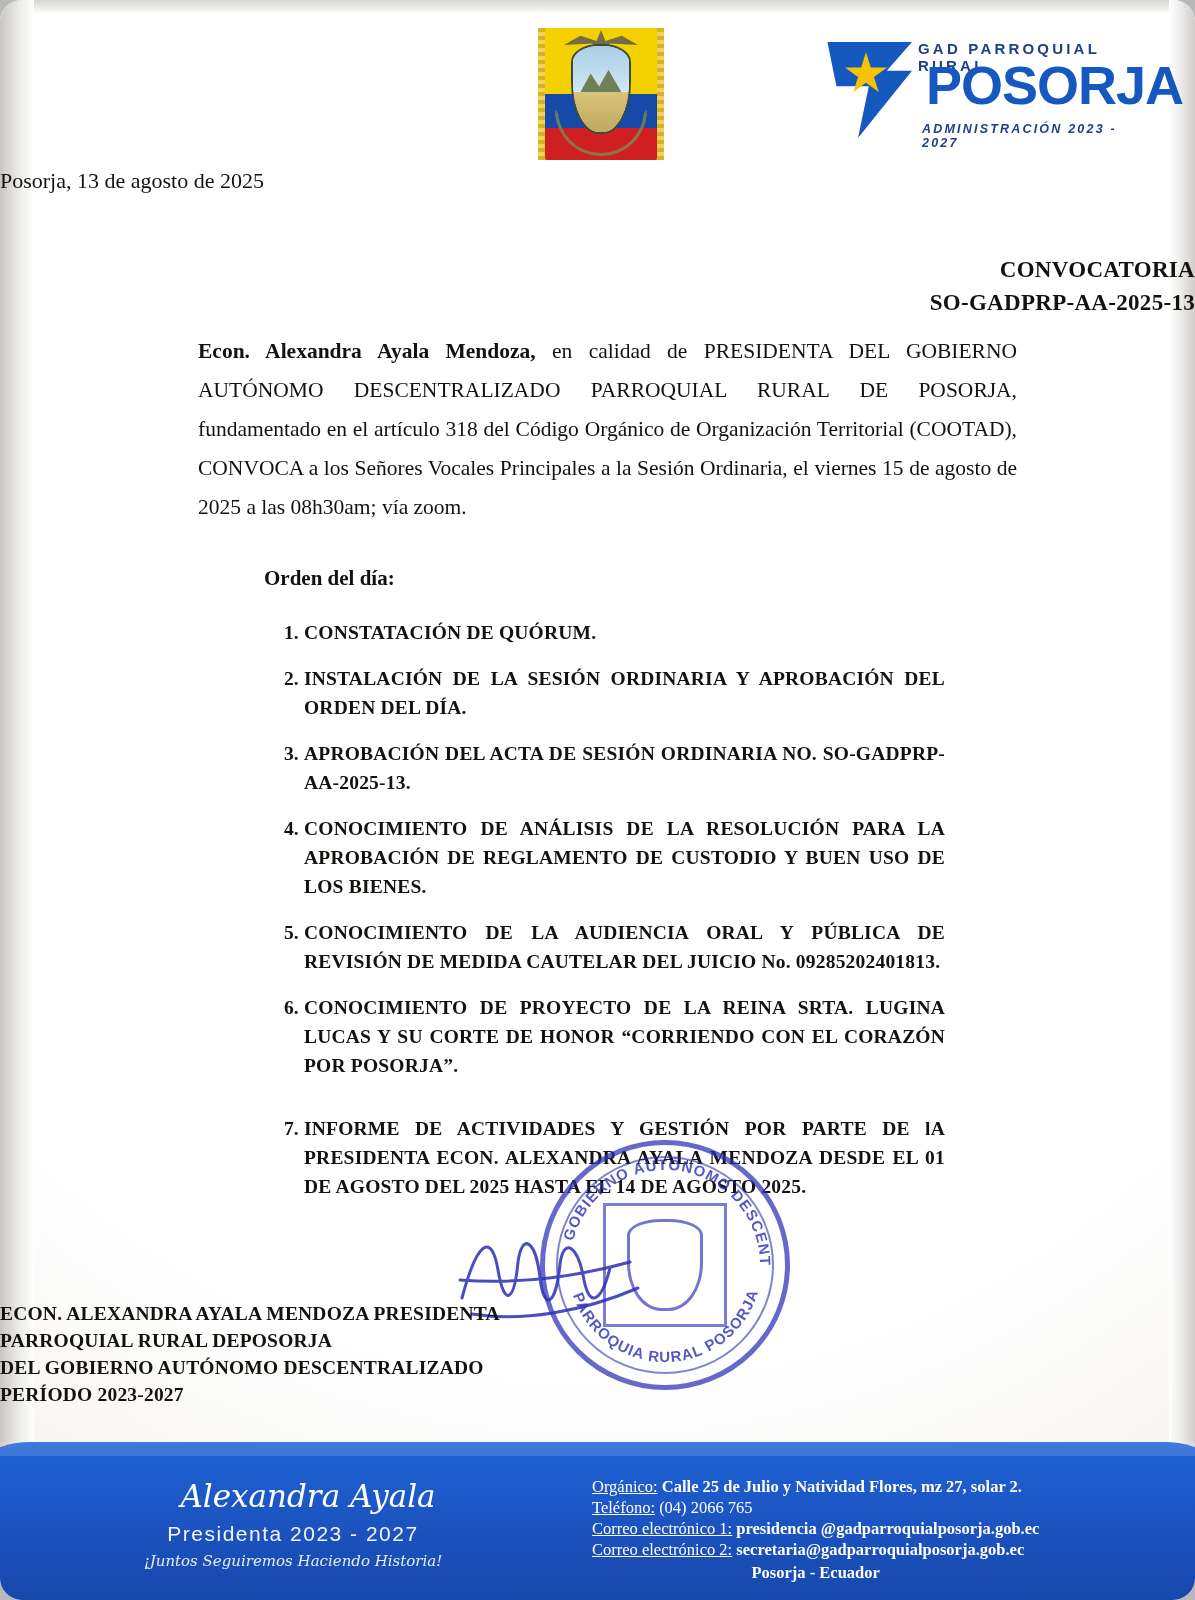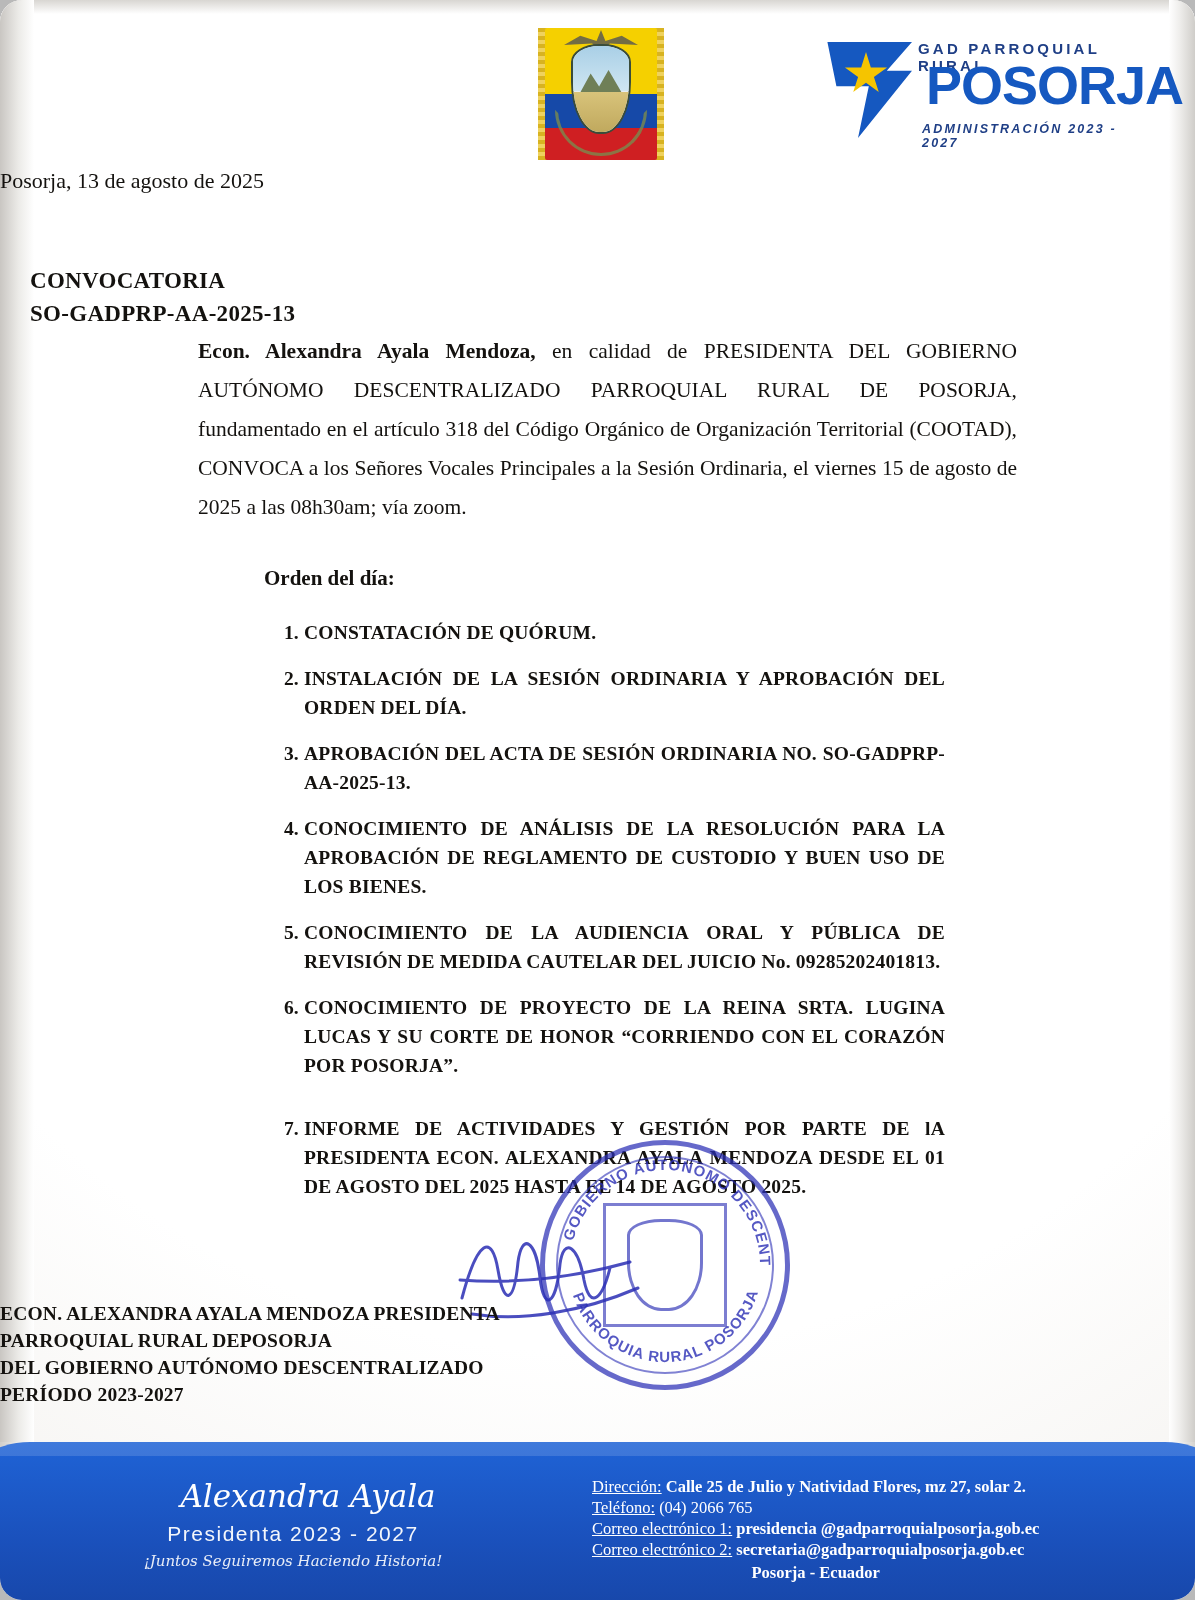--- a/index.html
+++ b/index.html
@@ -172,27 +172,26 @@
   
   .place-date {
     position: absolute;
     left: 0; right: 175px;
     top: 168px;
     font-size: 22px;
   }
   .title-block {
     position: absolute;
     left: 0; right: 0;
-    top: 264px;
-    text-align: left;
+    top: 253px;
+    text-align: right;
     font-weight: bold;
     font-size: 23px;
     line-height: 33px;
     letter-spacing: .3px;
-    padding-left: 30px;
   }
   .intro {
     position: absolute;
     left: 198px;
     right: 178px;
     top: 332px;
     font-size: 21.5px;
     line-height: 39px;
     text-align: justify;
   }
@@ -441,21 +440,21 @@
 
   <div class="footer">
     <div class="band"></div>
     <div class="brand">
       <div class="nm">Alexandra Ayala</div>
       <div class="rl">Presidenta 2023 - 2027</div>
       <div class="sl">¡Juntos Seguiremos Haciendo Historia!</div>
     </div>
     <div class="contact">
       <div>
-        <span class="u">Dirección:</span><b> Calle 25 de Julio y Natividad Flores, mz 27, solar 2.</b>
+        <span class="u">Orgánico:</span><b> Calle 25 de Julio y Natividad Flores, mz 27, solar 2.</b>
       </div>
       <div>
         <span class="u">Teléfono:</span><span> (04) 2066 765</span>
       </div>
       <div>
         <span class="u">Correo electrónico 1:</span><b> presidencia @gadparroquialposorja.gob.ec</b>
       </div>
       <div>
         <span class="u">Correo electrónico 2:</span><b> secretaria@gadparroquialposorja.gob.ec</b>
       </div>

